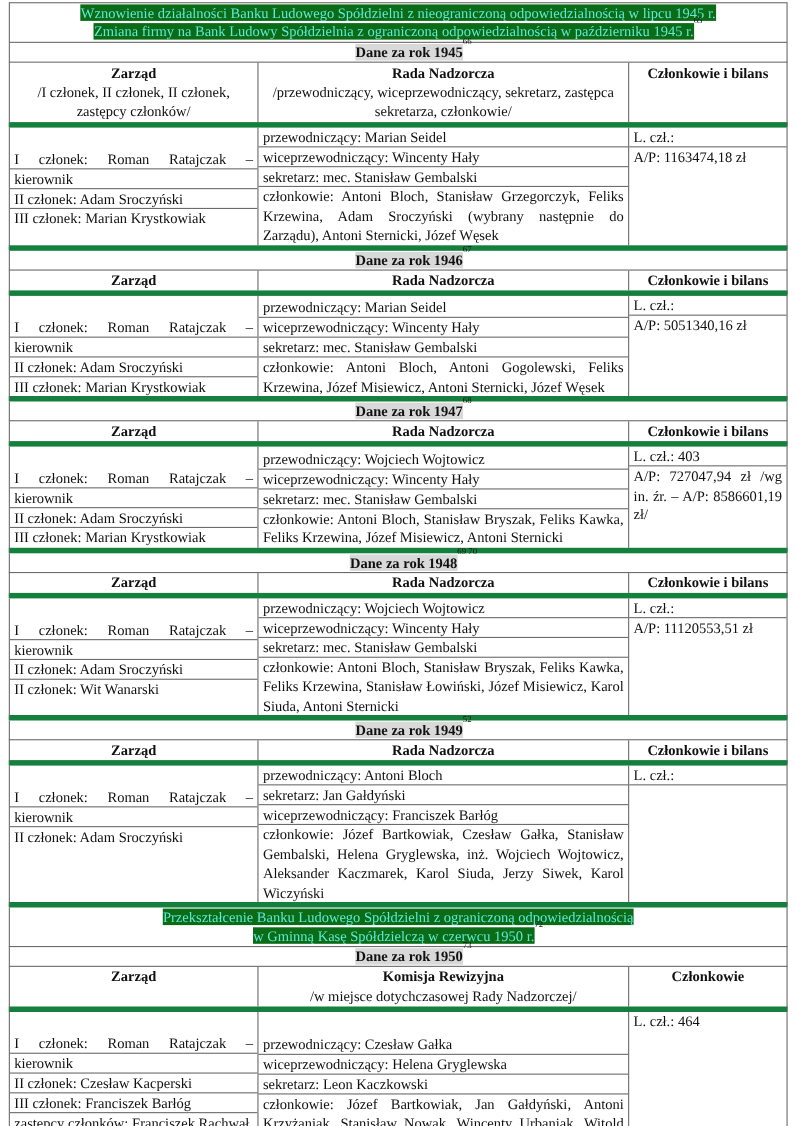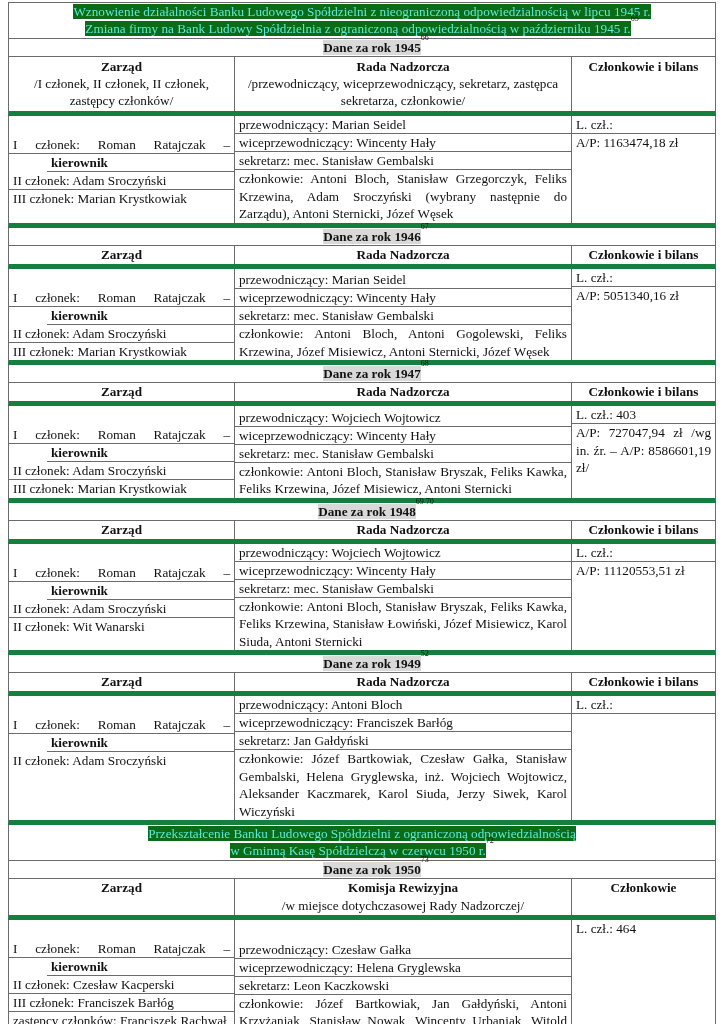--- a/index.html
+++ b/index.html
@@ -15,21 +15,21 @@
   .col{display:flex;flex-direction:column;}
   .c1{width:225px;border-right:1px solid #6b6b6b;}
   .c2{width:336px;border-right:1px solid #6b6b6b;justify-content:flex-end;}
   .c3{flex:1;}
   .cell{border-bottom:1px solid #6b6b6b;padding:0 4px;line-height:17.5px;box-sizing:border-box;}
   .cell:last-child{border-bottom:none;}
   .just{text-align:justify;text-align-last:justify;margin-top:20px;}
   .justb{text-align:justify;}
   .hdr{text-align:center;font-weight:bold;}
   .sub{font-weight:normal;}
-  .b{font-weight:bold;margin-left:38px;}
+  .b{font-weight:normal;}
   .h18{height:18px;}
   .h36{height:36px;}
   .grow{flex:1;}
 </style>
 </head>
 <body>
 
 <div class="page">
 
   <div class="row-full first banner">
@@ -174,22 +174,22 @@
       </div>
   </div>
   <div class="body3">
     <div class="col c1">
       <div class="cell just h18">I członek: Roman Ratajczak –</div>
       <div class="cell b h18">kierownik</div>
       <div class="cell h18">II członek: Adam Sroczyński</div>
     </div>
     <div class="col c2">
       <div class="cell h18">przewodniczący: Antoni Bloch</div>
+      <div class="cell h18">sekretarz: Jan Gałdyński</div>
       <div class="cell h18">wiceprzewodniczący: Franciszek Barłóg</div>
-      <div class="cell h18">sekretarz: Jan Gałdyński</div>
       <div class="cell justb">członkowie: Józef Bartkowiak, Czesław Gałka, Stanisław Gembalski, Helena Gryglewska, inż. Wojciech Wojtowicz, Aleksander Kaczmarek, Karol Siuda, Jerzy Siwek, Karol Wiczyński</div>
     </div>
     <div class="col c3">
       <div class="cell h18">L. czł.:</div>
       <div class="cell grow"></div>
     </div>
   </div>
 
   <div class="row-full banner">
     <span class="hl-green">Przekształcenie Banku Ludowego Spółdzielni z ograniczoną odpowiedzialnością</span><br>

